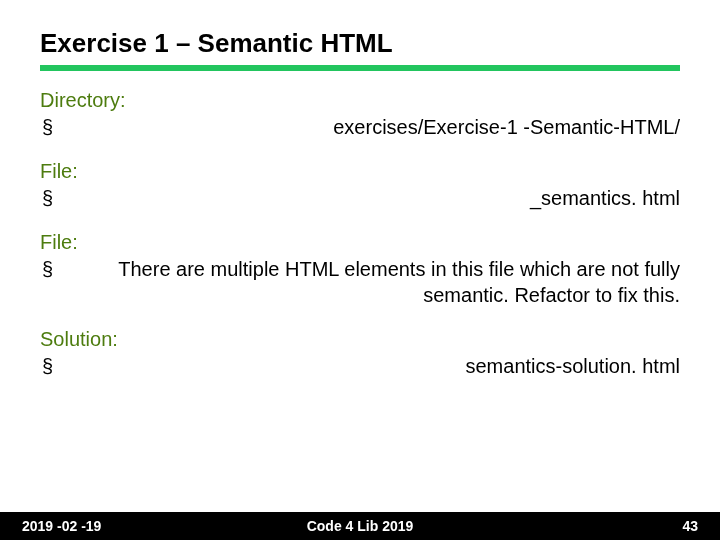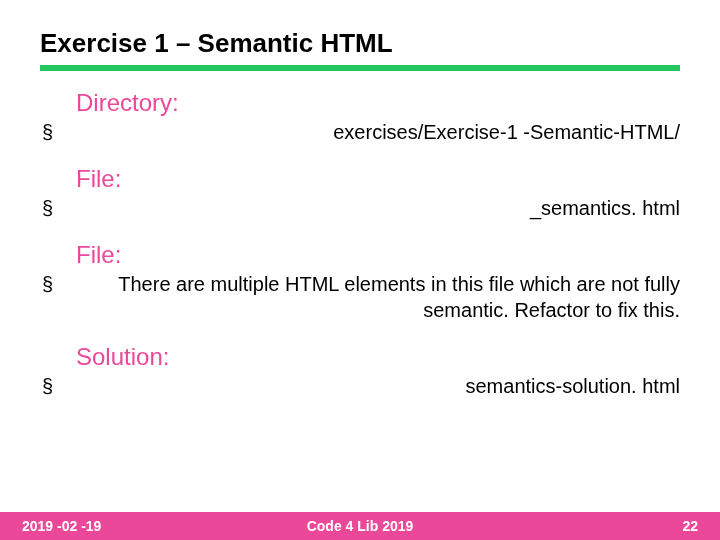--- a/index.html
+++ b/index.html
@@ -21,24 +21,23 @@
       font-weight: bold;
       color: #000;
       padding-bottom: 6px;
       border-bottom: 6px solid #22c55e;
       margin-bottom: 18px;
     }
     .section {
       margin-bottom: 20px;
     }
     .section-label {
-      font-size: 24px;
-      color: #ec4899;
+      font-size: 20px;
+      color: #4d7c0f;
       margin-bottom: 2px;
-      margin-left: 36px;
     }
     .bullet-line {
       display: flex;
       align-items: flex-start;
       font-size: 20px;
       line-height: 1.3;
       padding-left: 2px;
     }
     .bullet {
       flex: 0 0 auto;
@@ -48,21 +47,21 @@
     .bullet-text {
       flex: 1 1 auto;
       text-align: right;
     }
     .footer {
       position: absolute;
       left: 0;
       right: 0;
       bottom: 0;
       height: 28px;
-      background: #ec4899;
+      background: #000000;
       color: #fff;
       display: flex;
       align-items: center;
       justify-content: space-between;
       padding: 0 22px;
       font-size: 14px;
       font-weight: bold;
     }
     .footer-center {
       position: absolute;
@@ -105,14 +104,14 @@
     <div class="bullet-line">
       <span class="bullet">§</span>
       <span class="bullet-text">semantics-solution. html</span>
     </div>
   </div>
 </div>
 
 <div class="footer">
   <span>2019 -02 -19</span>
   <span class="footer-center">Code 4 Lib 2019</span>
-  <span>22</span>
+  <span>43</span>
 </div>
 
 </body></html>

